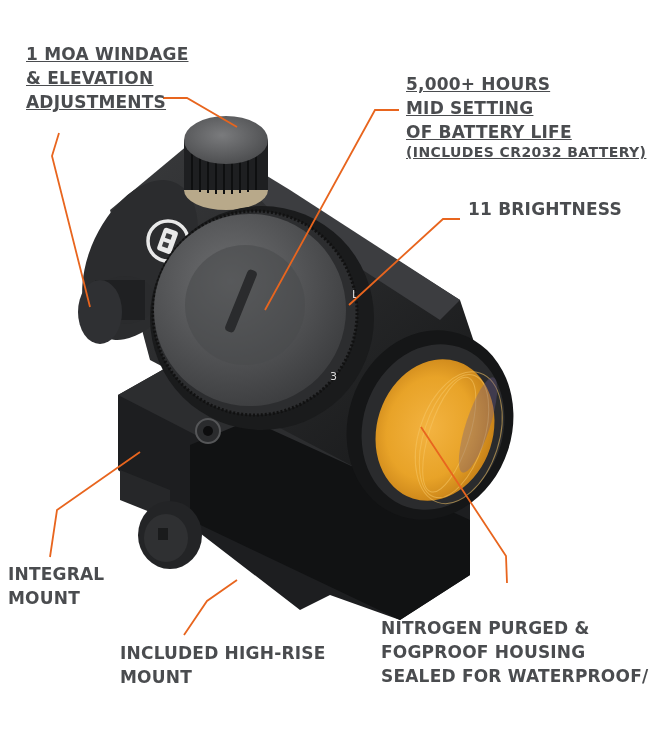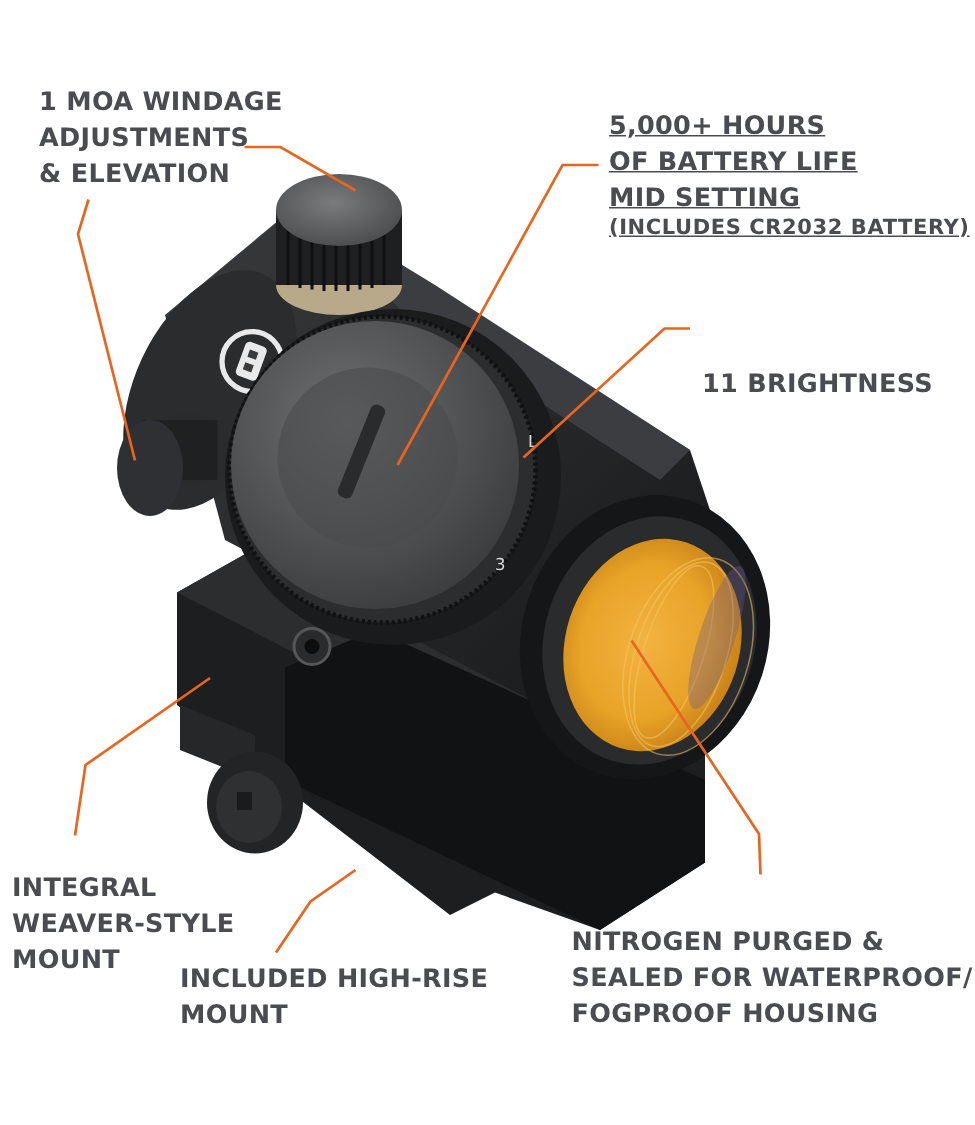--- a/index.html
+++ b/index.html
@@ -122,47 +122,46 @@
       <polyline points="163,98 187,98 237,127"></polyline>
       <polyline points="59,133 52,156 90,307"></polyline>
       <polyline points="399,110 375,110 265,310"></polyline>
       <polyline points="460,219 443,219 349,305"></polyline>
       <polyline points="140,452 57,510 50,557"></polyline>
       <polyline points="237,580 207,601 184,635"></polyline>
       <polyline points="421,427 506,556 507,583"></polyline>
     </g>
   </svg>
 
-  <div class="label" style="left:26px; top:56px;">
+  <div class="label" style="left:26px; top:42px;text-decoration:underline;">
     <span class="line">1 MOA WINDAGE</span>
+    <span class="line">&amp; ELEVATION</span>
     <span class="line">ADJUSTMENTS</span>
-    <span class="line">&amp; ELEVATION</span>
   </div>
 
   <div class="label" style="left:406px; top:72px;text-decoration:underline;">
     <span class="line">5,000+ HOURS</span>
+    <span class="line">MID SETTING</span>
     <span class="line">OF BATTERY LIFE</span>
-    <span class="line">MID SETTING</span>
     <span class="line small">(INCLUDES CR2032 BATTERY)</span>
   </div>
 
-  <div class="label" style="left:468px; top:197px;margin-top:47px;">
+  <div class="label" style="left:468px; top:197px;">
     <span class="line">11 BRIGHTNESS</span>
   </div>
 
-  <div class="label" style="left:8px; top:562px;margin-top:18px;">
+  <div class="label" style="left:8px; top:562px;">
     <span class="line">INTEGRAL</span>
-    <span class="line">WEAVER-STYLE</span>
     <span class="line">MOUNT</span>
   </div>
 
   <div class="label" style="left:120px; top:641px;">
     <span class="line">INCLUDED HIGH-RISE</span>
     <span class="line">MOUNT</span>
   </div>
 
   <div class="label" style="left:381px; top:616px;">
     <span class="line">NITROGEN PURGED &amp;</span>
+    <span class="line">FOGPROOF HOUSING</span>
     <span class="line">SEALED FOR WATERPROOF/</span>
-    <span class="line">FOGPROOF HOUSING</span>
   </div>
 
 </div>
 
 </body></html>

